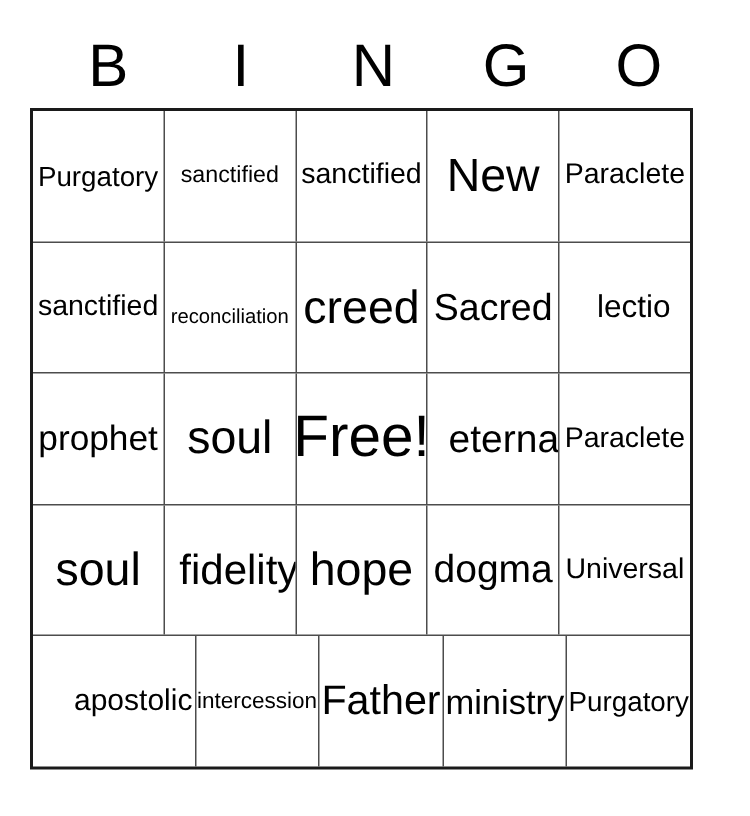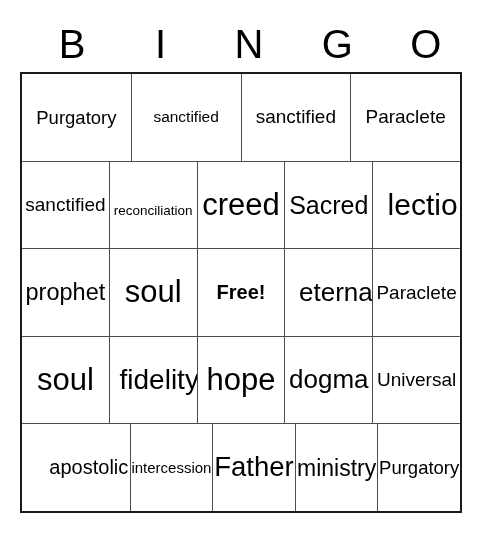--- a/index.html
+++ b/index.html
@@ -107,51 +107,54 @@
       <div class="cell">
           <span class="cell-text" style="font-size: 18.5px;">Purgatory</span>
         </div>
       <div class="cell">
           <span class="cell-text" style="font-size: 15.5px;">sanctified</span>
         </div>
       <div class="cell">
           <span class="cell-text" style="font-size: 19px;">sanctified</span>
         </div>
       <div class="cell">
+          <span class="cell-text" style="font-size: 31px;">New</span>
+        </div>
+      <div class="cell">
           <span class="cell-text" style="font-size: 19px;">Paraclete</span>
         </div>
     </div>
 
     <div class="grid-row">
       <div class="cell">
           <span class="cell-text" style="font-size: 19px;">sanctified</span>
         </div>
       <div class="cell">
           <span class="cell-text" style="font-size: 13.5px; margin-top: 12px;">reconciliation</span>
         </div>
       <div class="cell">
           <span class="cell-text" style="font-size: 31px;">creed</span>
         </div>
       <div class="cell">
           <span class="cell-text" style="font-size: 25px; text-align: center;">Sacred</span>
         </div>
       <div class="cell">
-          <span class="cell-text" style="font-size: 30px; margin-left: 12px;">lectio</span>
+          <span class="cell-text" style="font-size: 21px; margin-left: 12px;">lectio</span>
         </div>
     </div>
 
     <div class="grid-row">
       <div class="cell">
           <span class="cell-text" style="font-size: 23.5px;">prophet</span>
         </div>
       <div class="cell">
           <span class="cell-text" style="font-size: 31px;">soul</span>
         </div>
       <div class="cell">
-          <span class="cell-text" style="font-size: 20px; font-weight: bold;">Free!</span>
+          <span class="cell-text" style="font-size: 39px;">Free!</span>
         </div>
       <div class="cell">
           <span class="cell-text" style="font-size: 26px; margin-left: 20px;">eternal</span>
         </div>
       <div class="cell">
           <span class="cell-text" style="font-size: 19px;">Paraclete</span>
         </div>
     </div>
 
     <div class="grid-row">

